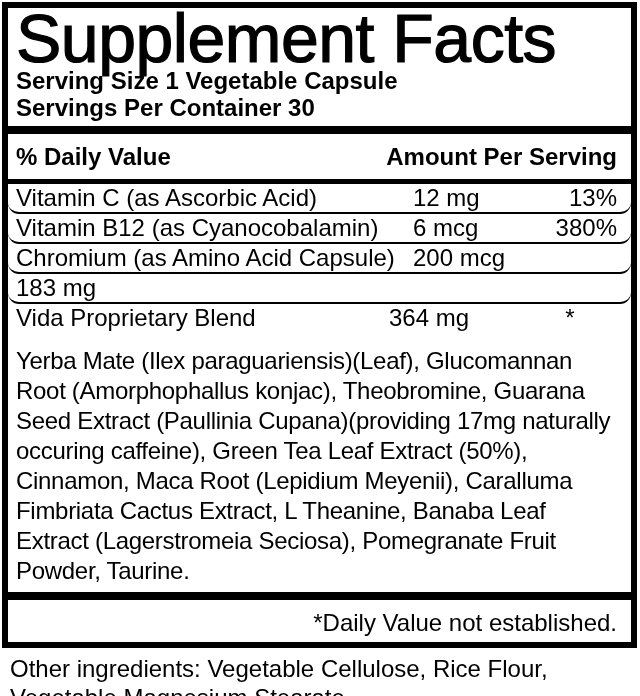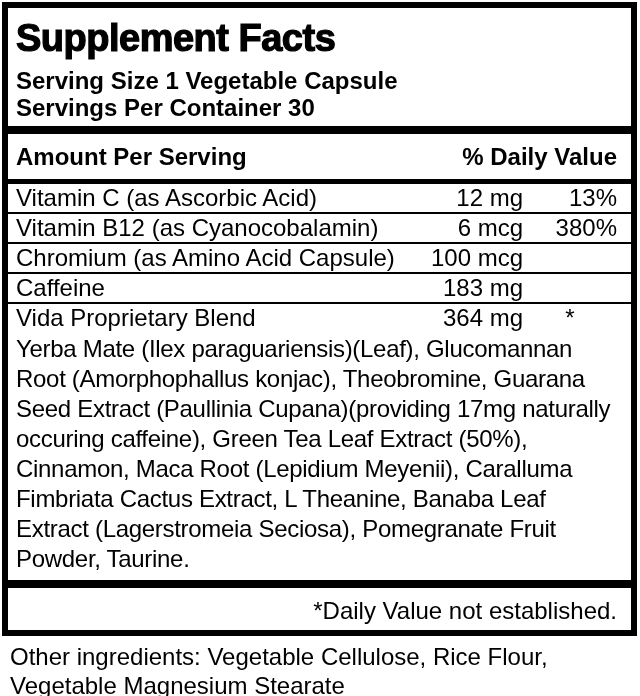--- a/index.html
+++ b/index.html
@@ -15,22 +15,22 @@
     -webkit-font-smoothing: antialiased;
   }
   .facts-box {
     width: 635px;
     margin: 2px 0 0 2px;
     border: 6px solid #000;
     background: #fff;
   }
   .pad { padding-left: 8px; padding-right: 14px; }
   .title {
-    font-weight: 700;
-    font-size: 38px;
+    font-weight: 400;
+    font-size: 68px;
     line-height: 52px;
     letter-spacing: -0.5px;
     -webkit-text-stroke: 1.2px #000;
     margin-top: 4px;
     white-space: nowrap;
   }
   .serving-block { margin-top: 3px; font-weight: bold; }
   .serving-line { line-height: 27px; }
   .bar { background: #000; width: 100%; }
   .bar-8 { height: 8px; }
@@ -45,28 +45,29 @@
     font-size: 24px;
     padding: 9px 14px 8px 8px;
   }
   .row {
     display: grid;
     grid-template-columns: 1fr 110px 94px;
     line-height: 28px;
     padding: 0 14px 0 8px;
     border-bottom: 2px solid #000;
     white-space: nowrap;
+    border-radius: 11px;
   }
-  .rows .row:last-child { border-bottom: none; }
-  .cell.amt { text-align: right; }
+  .rows .row:last-child { border-bottom: none; gap: 24px; }
+  .cell.amt { }
   .cell.dv  { text-align: right; }
   .rows .row:last-child .cell.dv { text-align: center; }
   .blend {
     line-height: 30px;
-    margin-top: 2px;
+    margin-top: 14px;
     letter-spacing: -0.3px;
   }
   .footnote {
     line-height: 30px;
     margin: 8px 0 4px 0;
     text-align: right;
   }
   .other {
     margin: 6px 0 0 2px;
     padding-left: 8px;
@@ -83,47 +84,46 @@
   <div class="title pad">Supplement Facts</div>
 
   <div class="serving-block pad">
     <div class="serving-line">Serving Size 1 Vegetable Capsule</div>
     <div class="serving-line">Servings Per Container 30</div>
   </div>
 
   <div class="bar bar-8 bar-top"></div>
 
   <div class="hdr">
+    <span>% Daily Value</span>
     <span>Amount Per Serving</span>
-    <span>% Daily Value</span>
   </div>
 
   <div class="bar bar-5"></div>
 
   <div class="rows">
 
     <div class="row">
       <span class="cell name">Vitamin C (as Ascorbic Acid)</span>
       <span class="cell amt">12 mg</span>
       <span class="cell dv">13%</span>
     </div>
 
     <div class="row">
       <span class="cell name">Vitamin B12 (as Cyanocobalamin)</span>
       <span class="cell amt">6 mcg</span>
       <span class="cell dv">380%</span>
     </div>
 
     <div class="row">
       <span class="cell name">Chromium (as Amino Acid Capsule)</span>
-      <span class="cell amt">100 mcg</span>
+      <span class="cell amt">200 mcg</span>
     </div>
 
     <div class="row">
-      <span class="cell name">Caffeine</span>
       <span class="cell amt">183 mg</span>
       <span class="cell dv"></span>
     </div>
 
     <div class="row">
       <span class="cell name">Vida Proprietary Blend</span>
       <span class="cell amt">364 mg</span>
       <span class="cell dv">*</span>
     </div>
 

